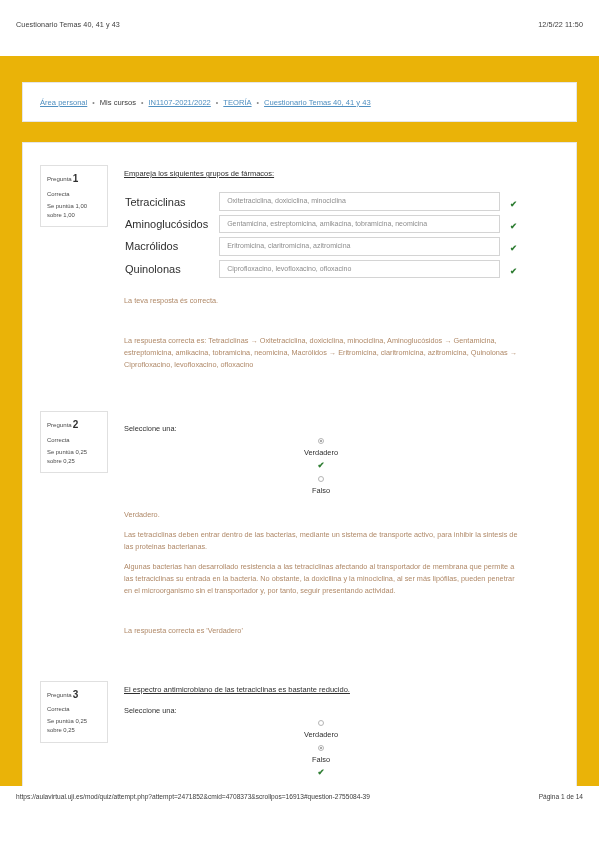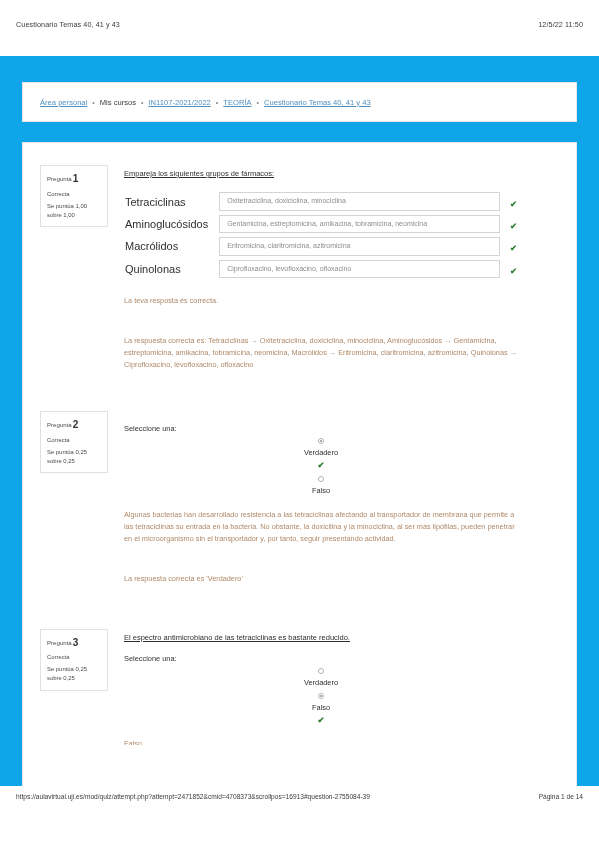--- a/index.html
+++ b/index.html
@@ -48,21 +48,21 @@
   }
   .print-footer .url { white-space: nowrap; }
 
   
   .page {
     position: absolute;
     top: 56px;
     left: 0;
     width: 599px;
     height: 730px;
-    background: #0ea5e9;
+    background: #eab308;
     overflow: hidden;
   }
 
   
   .card {
     background: #ffffff;
     border: 1px solid #e6e6e6;
     margin: 0 22px;
   }
   .breadcrumb-card {
@@ -348,20 +348,22 @@
           <span class="radio checked"></span>
           <span>Verdadero</span>
           <span class="tick">✔</span>
         </div>
         <div class="answer-row">
           <span class="radio"></span>
           <span>Falso</span>
         </div>
 
         <div class="feedback">
+          <p>Verdadero.</p>
+          <p>Las tetraciclinas deben entrar dentro de las bacterias, mediante un sistema de transporte activo,  para inhibir la sintesis de las proteinas bacterianas.</p>
           <p>Algunas bacterias han desarrollado resistencia a las tetraciclinas afectando al transportador de membrana que permite a las tetraciclinas su entrada en la bacteria. No obstante, la doxicilina y la minociclina, al ser más lipófilas, pueden penetrar en el microorganismo sin el transportador y, por tanto, seguir presentando actividad.</p>
           <p class="spaced-top">La respuesta correcta es 'Verdadero'</p>
         </div>
       </div>
     </div>
 
     <div class="q-gap-2"></div>
 
     <div class="question">
       <div class="q-info">

